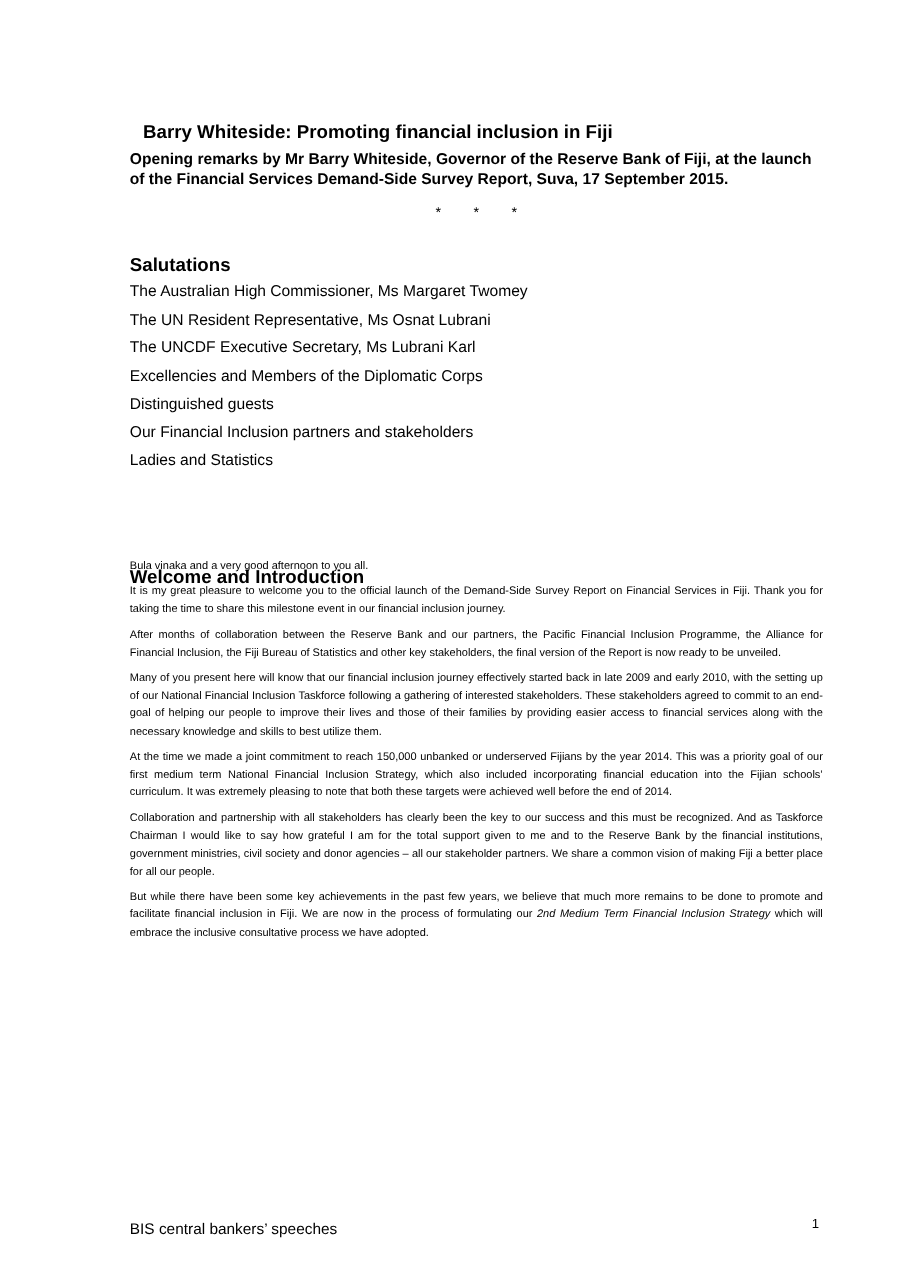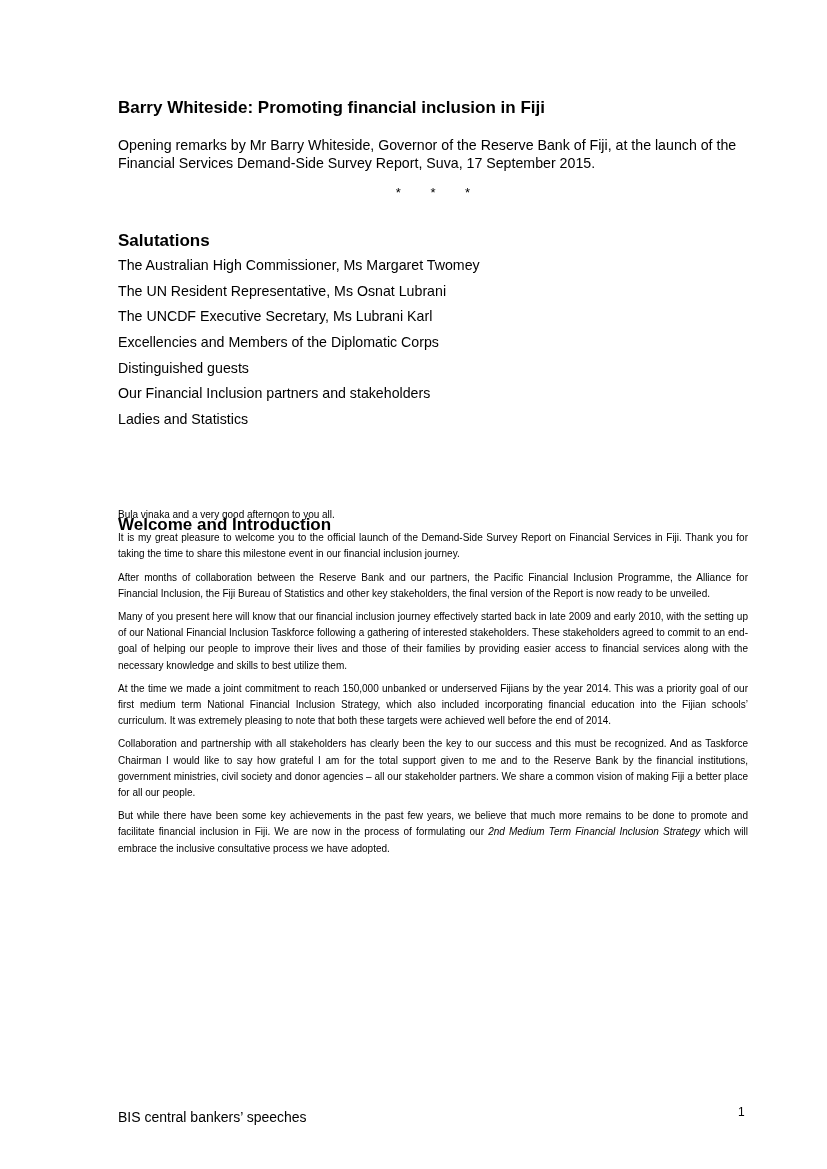--- a/index.html
+++ b/index.html
@@ -21,30 +21,31 @@
       top: 0;
       width: 630px;
     }
     .title {
       position: absolute;
       left: 0;
       top: 98px;
       font-size: 17px;
       font-weight: bold;
       white-space: nowrap;
-      margin: 0;
+      margin: 12px;
     }
     .subtitle {
       position: absolute;
       left: 0;
       top: 136px;
       width: 630px;
       font-size: 14.2px;
       line-height: 18px;
       margin: 0;
+      font-weight: bold;
     }
     .stars {
       position: absolute;
       left: 0;
       top: 185px;
       width: 630px;
       text-align: center;
       font-size: 13px;
       letter-spacing: 0;
     }

